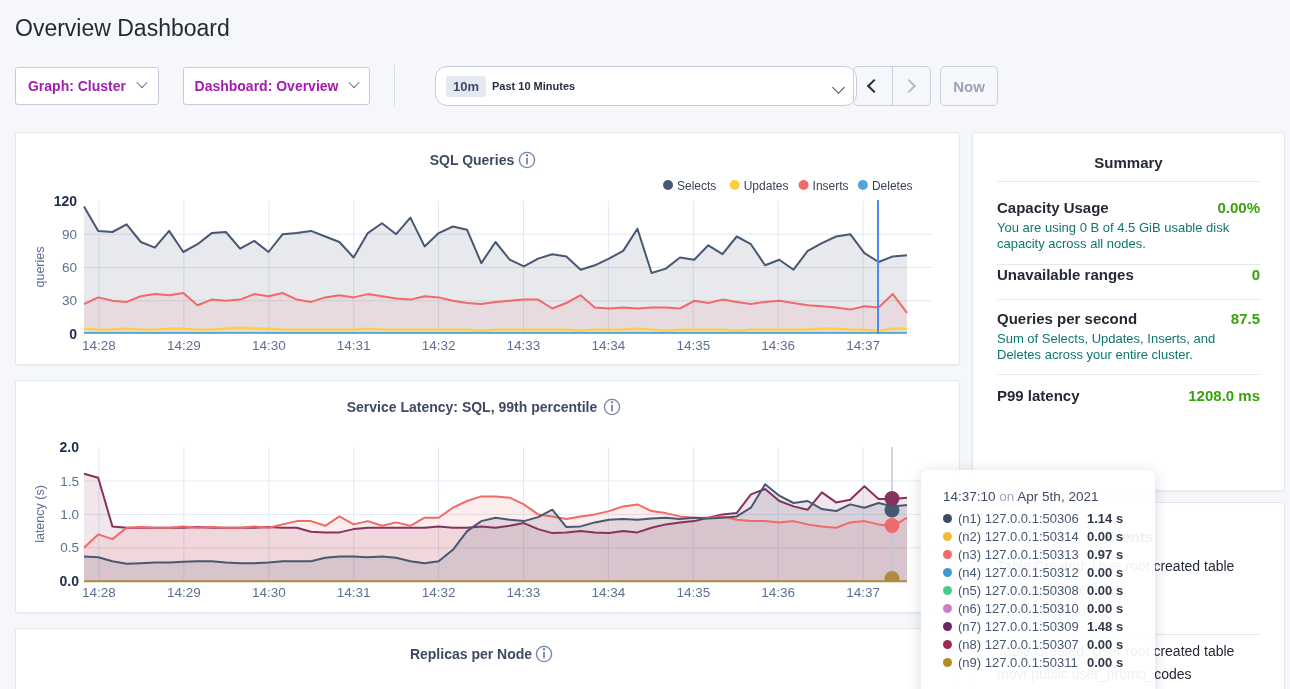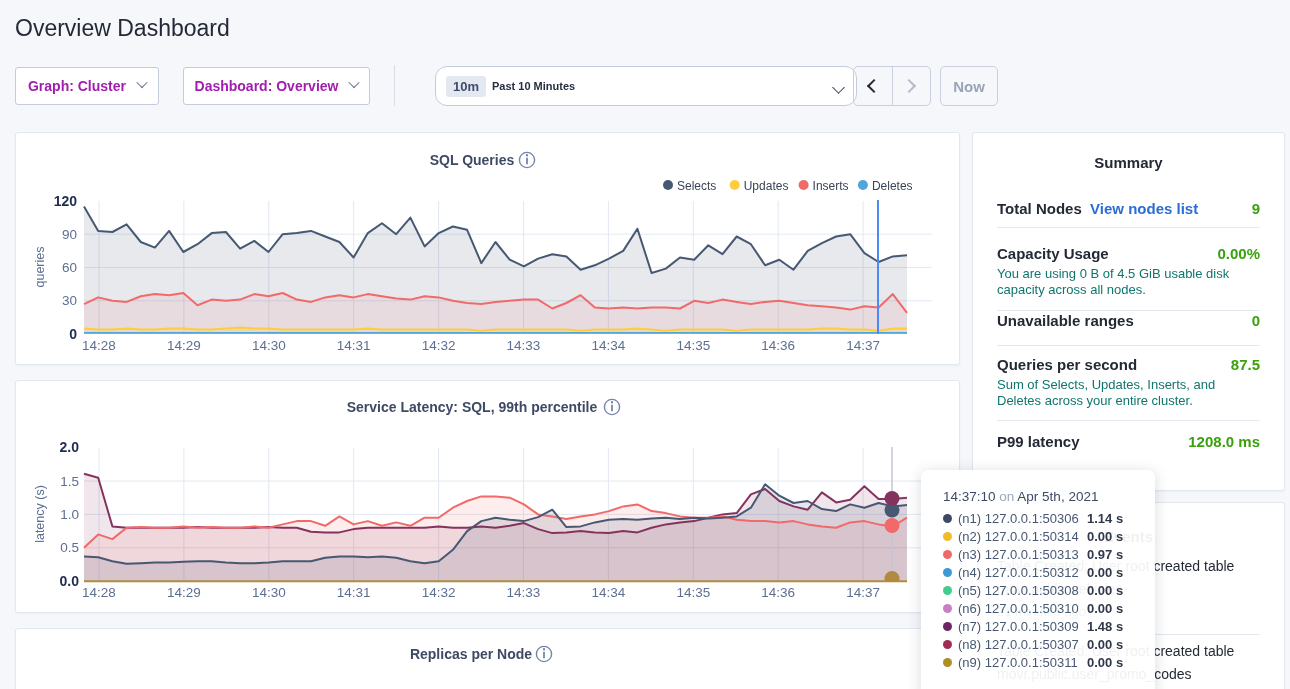--- a/index.html
+++ b/index.html
@@ -177,24 +177,20 @@
 <text x="455" y="30" text-anchor="middle" font-size="14" font-weight="bold" fill="#3e4a63">Replicas per Node</text>
 <g stroke="#7585aa" fill="none" stroke-width="1.4">
         <circle cx="528" cy="25" r="7.6"></circle>
         <line x1="528" y1="22.8" x2="528" y2="29.2" stroke-width="1.8"></line>
         <line x1="528" y1="20" x2="528" y2="20.4" stroke-width="2.2" stroke-linecap="round"></line>
       </g>
 </svg></div>
 
 <div class="card" id="summary">
   <div class="paneltitle">Summary</div>
-  <div class="srow" style="margin-top:29px;">
-      <span>Total Nodes&nbsp;&nbsp;<span class="slink">View nodes list</span></span>
-      <span class="green">9</span>
-    </div>
   <div class="sdiv" style="margin-top:10px;"></div>
   <div class="srow" style="margin-top:17px;">
       <span>Capacity Usage</span>
       <span class="green">0.00%</span>
     </div>
   <div class="ssub">You are using 0 B of 4.5 GiB usable disk capacity across all nodes.</div>
   <div class="sdiv" style="margin-top:13px;"></div>
   <div class="srow" style="margin-top:1px;align-items:flex-end;">
       <span>Unavailable ranges</span>
       <span class="green">0</span>

